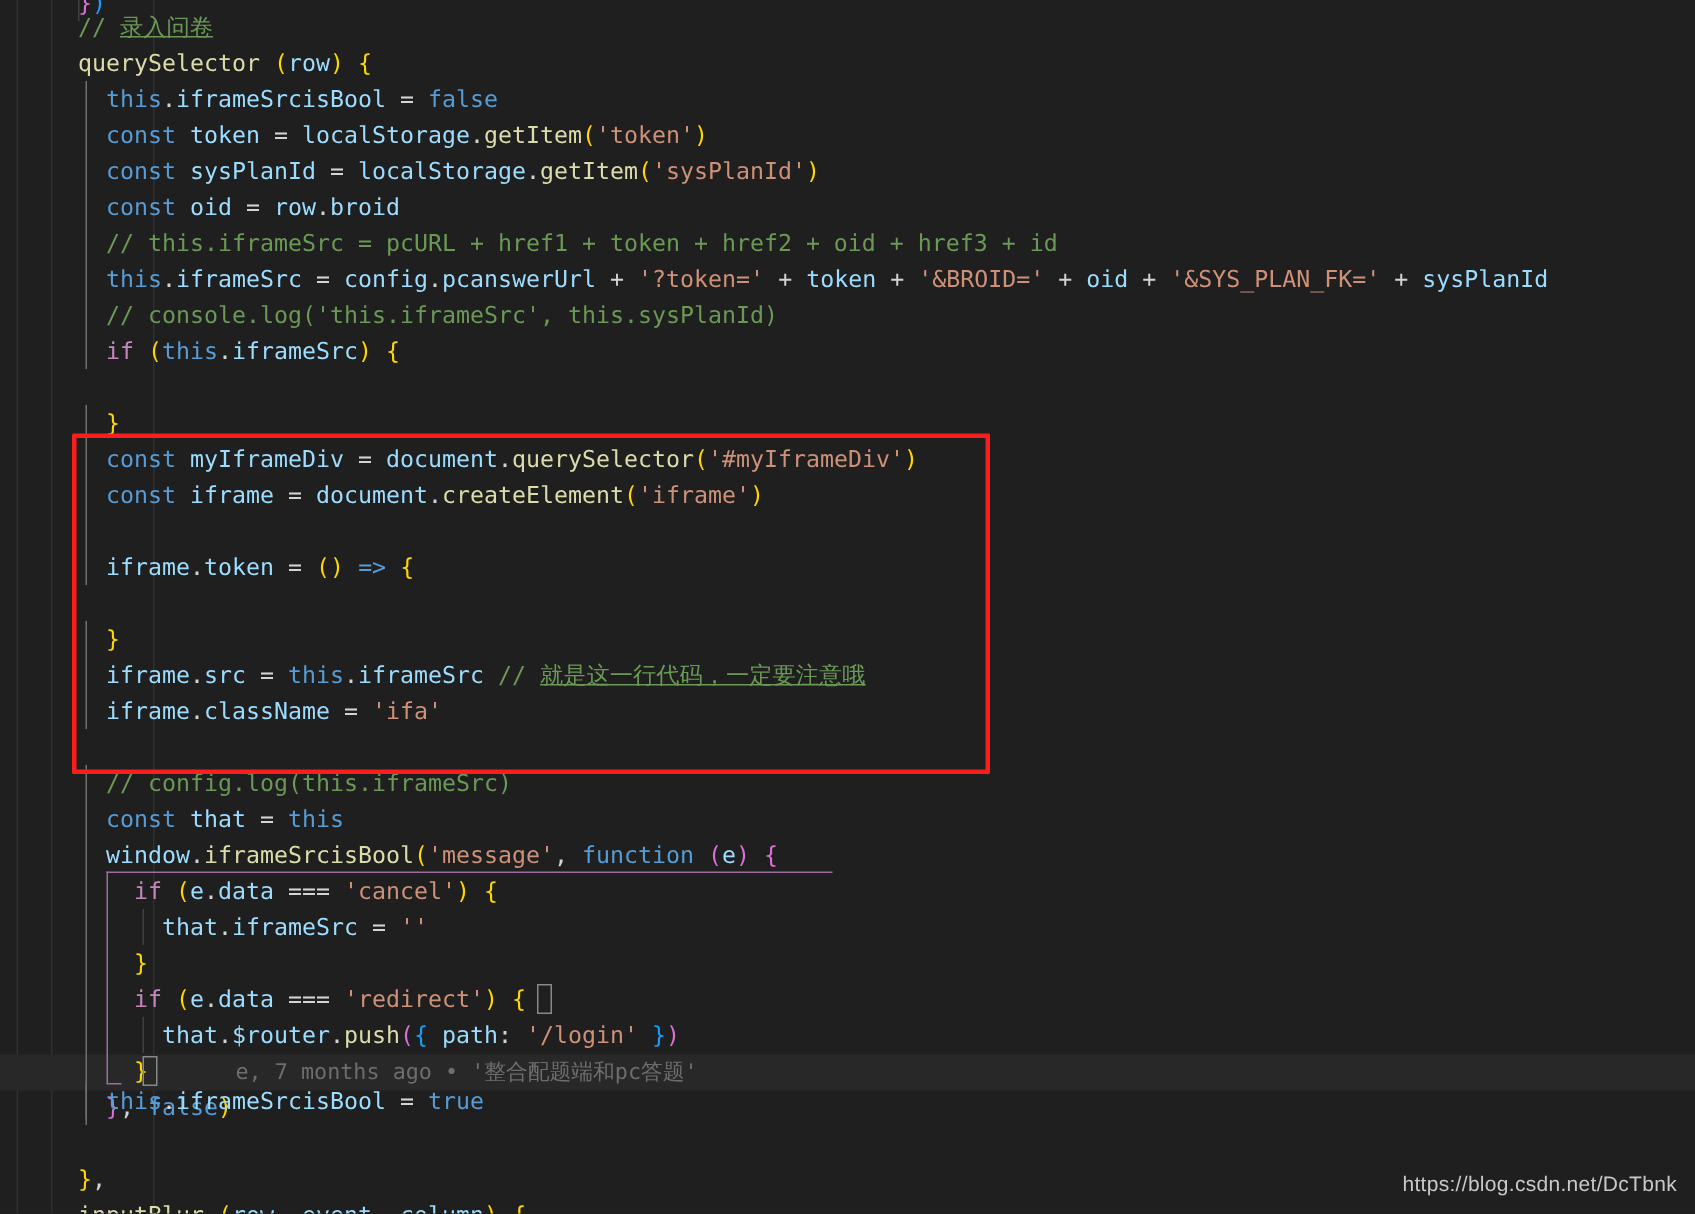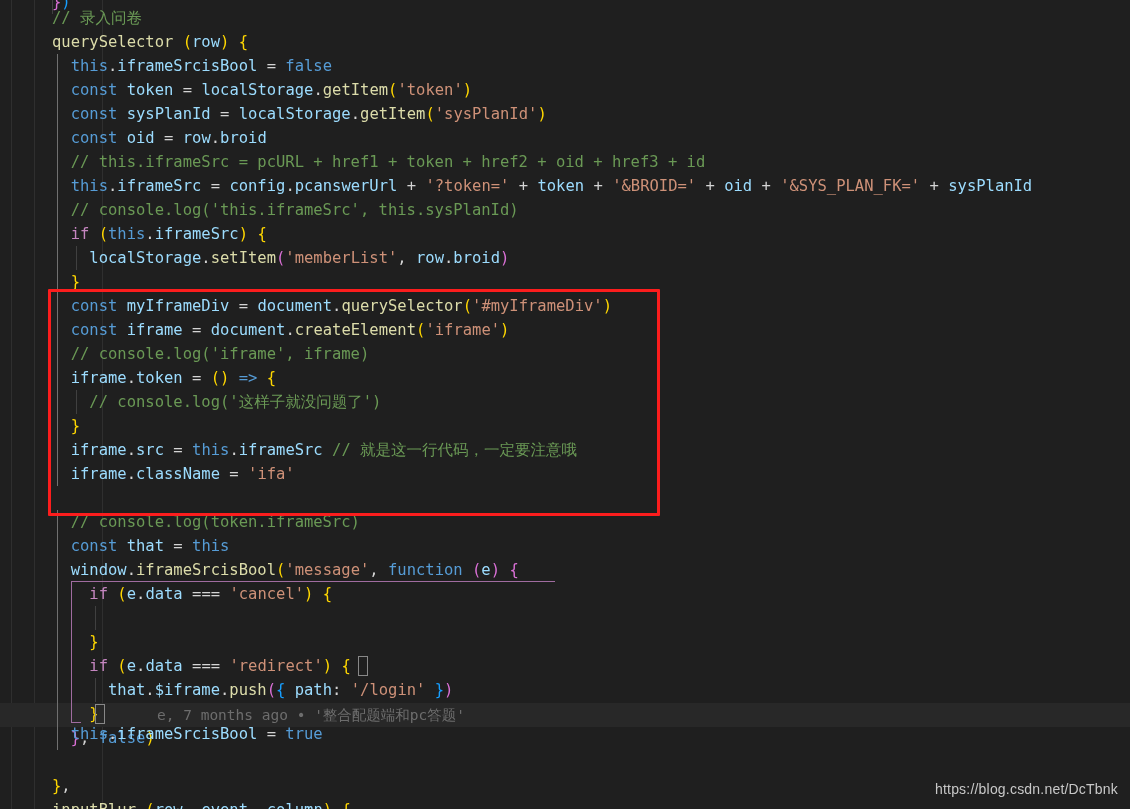--- a/index.html
+++ b/index.html
@@ -77,21 +77,21 @@
   .kw      { color: #569cd6; }   
   .ctl     { color: #c586c0; }   
   .fn      { color: #dcdcaa; }   
   .var     { color: #9cdcfe; }   
   .str     { color: #ce9178; }
   .cmt     { color: #6a9955; }   
   .op      { color: #d4d4d4; }
   .b1      { color: #ffd700; }   
   .b2      { color: #da70d6; }   
   .b3      { color: #179fff; }   
-  .cn      { font-family: "DejaVu Sans", "Liberation Sans", sans-serif; }
+  .cn      { font-family: "DejaVu Sans", "Liberation Sans", sans-serif; text-decoration: underline; }
 
   
   #redbox {
     position: absolute;
     left: 48px;
     top: 289px;
     width: 612px;
     height: 227px;
     border: 3px solid #fc1d1d;
     box-sizing: border-box;
@@ -216,112 +216,102 @@
     <div class="line" style="top:198px">
       <span class="iguide active" style="left:57px"></span>
       <span class="txt cmt">  // console.log('this.iframeSrc', this.sysPlanId)</span>
     </div>
 
     <div class="line" style="top:222px">
       <span class="iguide active" style="left:57px"></span>
       <span class="txt">  <span class="ctl">if</span> <span class="b1">(</span><span class="kw">this</span><span class="op">.</span><span class="var">iframeSrc</span><span class="b1">)</span> <span class="b1">{</span></span>
     </div>
 
-    <div class="line" style="top:246px">
-      <span class="iguide active" style="left:57px"></span>
-      <span class="iguide" style="left:76px"></span>
-      <span class="txt">    <span class="var">localStorage</span><span class="op">.</span><span class="fn">setItem</span><span class="b2">(</span><span class="str">'memberList'</span><span class="op">,</span> <span class="var">row</span><span class="op">.</span><span class="var">broid</span><span class="b2">)</span></span>
-    </div>
 
     <div class="line" style="top:270px">
       <span class="iguide active" style="left:57px"></span>
       <span class="txt">  <span class="b1">}</span></span>
     </div>
 
     <div class="line" style="top:294px">
       <span class="iguide active" style="left:57px"></span>
       <span class="txt">  <span class="kw">const</span> <span class="var">myIframeDiv</span> <span class="op">=</span> <span class="var">document</span><span class="op">.</span><span class="fn">querySelector</span><span class="b1">(</span><span class="str">'#myIframeDiv'</span><span class="b1">)</span></span>
     </div>
 
     <div class="line" style="top:318px">
       <span class="iguide active" style="left:57px"></span>
       <span class="txt">  <span class="kw">const</span> <span class="var">iframe</span> <span class="op">=</span> <span class="var">document</span><span class="op">.</span><span class="fn">createElement</span><span class="b1">(</span><span class="str">'iframe'</span><span class="b1">)</span></span>
     </div>
 
     <div class="line" style="top:342px">
       <span class="iguide active" style="left:57px"></span>
-      <span class="txt cmt">  // console.log('iframe', iframe)</span>
     </div>
 
     <div class="line" style="top:366px">
       <span class="iguide active" style="left:57px"></span>
       <span class="txt">  <span class="var">iframe</span><span class="op">.</span><span class="var">token</span> <span class="op">=</span> <span class="b1">(</span><span class="b1">)</span> <span class="kw">=&gt;</span> <span class="b1">{</span></span>
     </div>
 
-    <div class="line" style="top:390px">
-      <span class="iguide active" style="left:57px"></span>
-      <span class="iguide" style="left:76px"></span>
-      <span class="txt cmt">    // console.log('<span class="cn">这样子就没问题了</span>')</span>
-    </div>
 
     <div class="line" style="top:414px">
       <span class="iguide active" style="left:57px"></span>
       <span class="txt">  <span class="b1">}</span></span>
     </div>
 
     <div class="line" style="top:438px">
       <span class="iguide active" style="left:57px"></span>
       <span class="txt">  <span class="var">iframe</span><span class="op">.</span><span class="var">src</span> <span class="op">=</span> <span class="kw">this</span><span class="op">.</span><span class="var">iframeSrc</span> <span class="cmt">// <span class="cn">就是这一行代码，一定要注意哦</span></span></span>
     </div>
 
     <div class="line" style="top:462px">
       <span class="iguide active" style="left:57px"></span>
       <span class="txt">  <span class="var">iframe</span><span class="op">.</span><span class="var">className</span> <span class="op">=</span> <span class="str">'ifa'</span></span>
     </div>
 
 
     <div class="line" style="top:510px">
       <span class="iguide active" style="left:57px"></span>
-      <span class="txt cmt">  // console.log(token.iframeSrc)</span>
+      <span class="txt cmt">  // config.log(this.iframeSrc)</span>
     </div>
 
     <div class="line" style="top:534px">
       <span class="iguide active" style="left:57px"></span>
       <span class="txt">  <span class="kw">const</span> <span class="var">that</span> <span class="op">=</span> <span class="kw">this</span></span>
     </div>
 
     <div class="line" style="top:558px">
       <span class="iguide active" style="left:57px"></span>
       <span class="txt"><span class="var">  window</span><span class="op">.</span><span class="fn">iframeSrcisBool</span><span class="b1">(</span><span class="str">'message'</span><span class="op">,</span> <span class="kw">function</span> <span class="b2">(</span><span class="var">e</span><span class="b2">)</span> <span class="b2">{</span></span>
     </div>
 
     <div class="line" style="top:582px">
       <span class="iguide active" style="left:57px"></span>
       <span class="txt">    <span class="ctl">if</span> <span class="b1">(</span><span class="var">e</span><span class="op">.</span><span class="var">data</span> <span class="op">===</span> <span class="str">'cancel'</span><span class="b1">)</span> <span class="b1">{</span></span>
     </div>
 
     <div class="line" style="top:606px">
       <span class="iguide active" style="left:57px"></span>
       <span class="iguide" style="left:95px"></span>
+      <span class="txt">      <span class="var">that</span><span class="op">.</span><span class="var">iframeSrc</span> <span class="op">=</span> <span class="str">''</span></span>
     </div>
 
     <div class="line" style="top:630px">
       <span class="iguide active" style="left:57px"></span>
       <span class="txt">    <span class="b1">}</span></span>
     </div>
 
     <div class="line" style="top:654px">
       <span class="iguide active" style="left:57px"></span>
       <span class="txt">    <span class="ctl">if</span> <span class="b1">(</span><span class="var">e</span><span class="op">.</span><span class="var">data</span> <span class="op">===</span> <span class="str">'redirect'</span><span class="b1">)</span> <span class="b1">{</span></span>
     </div>
 
     <div class="line" style="top:678px">
       <span class="iguide active" style="left:57px"></span>
       <span class="iguide" style="left:95px"></span>
-      <span class="txt">      <span class="var">that</span><span class="op">.</span><span class="var">$iframe</span><span class="op">.</span><span class="fn">push</span><span class="b2">(</span><span class="b3">{</span> <span class="var">path</span><span class="op">:</span> <span class="str">'/login'</span> <span class="b3">}</span><span class="b2">)</span></span>
+      <span class="txt">      <span class="var">that</span><span class="op">.</span><span class="var">$router</span><span class="op">.</span><span class="fn">push</span><span class="b2">(</span><span class="b3">{</span> <span class="var">path</span><span class="op">:</span> <span class="str">'/login'</span> <span class="b3">}</span><span class="b2">)</span></span>
     </div>
 
     <div class="line" style="top:702px">
       <span class="iguide active" style="left:57px"></span>
       <span class="txt">    <span class="b1">}</span></span>
     </div>
 
     <div class="line" style="top:726px">
       <span class="iguide active" style="left:57px"></span>
       <span class="txt">  <span class="b2">}</span><span class="op">,</span> <span class="kw">false</span><span class="b1">)</span></span>

